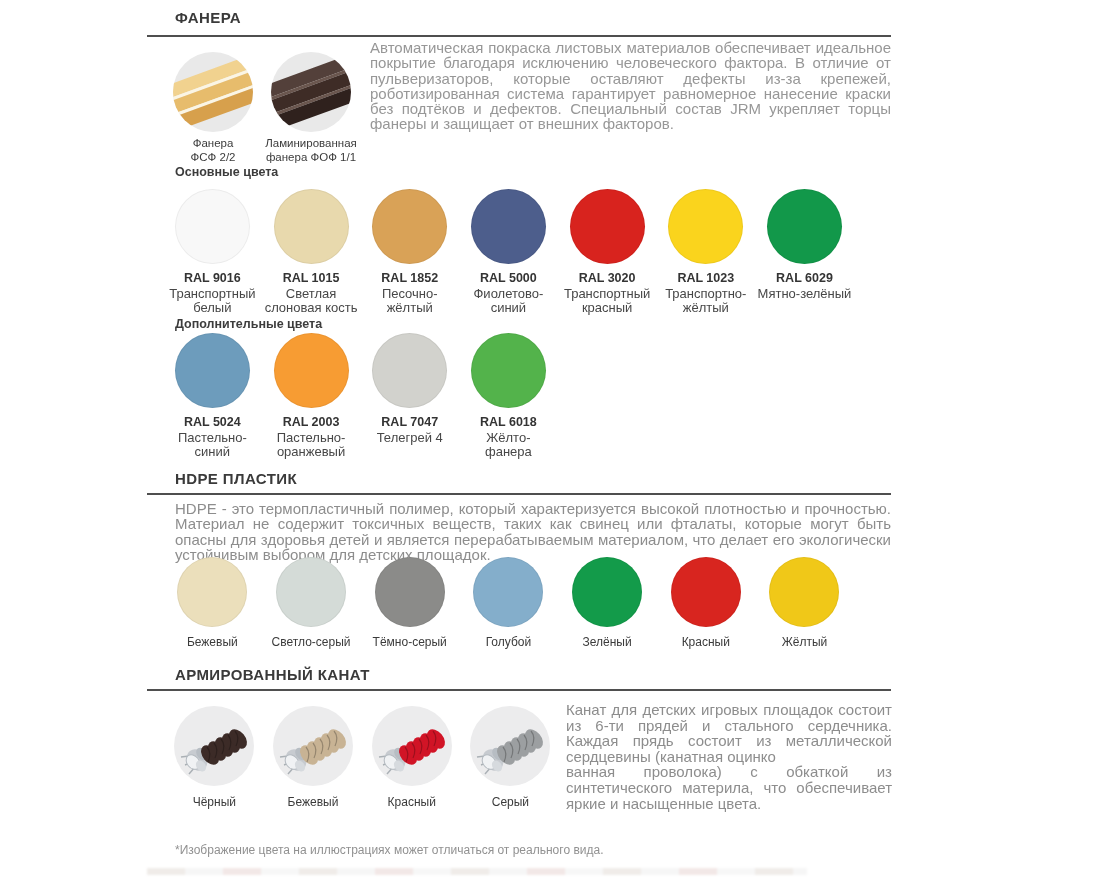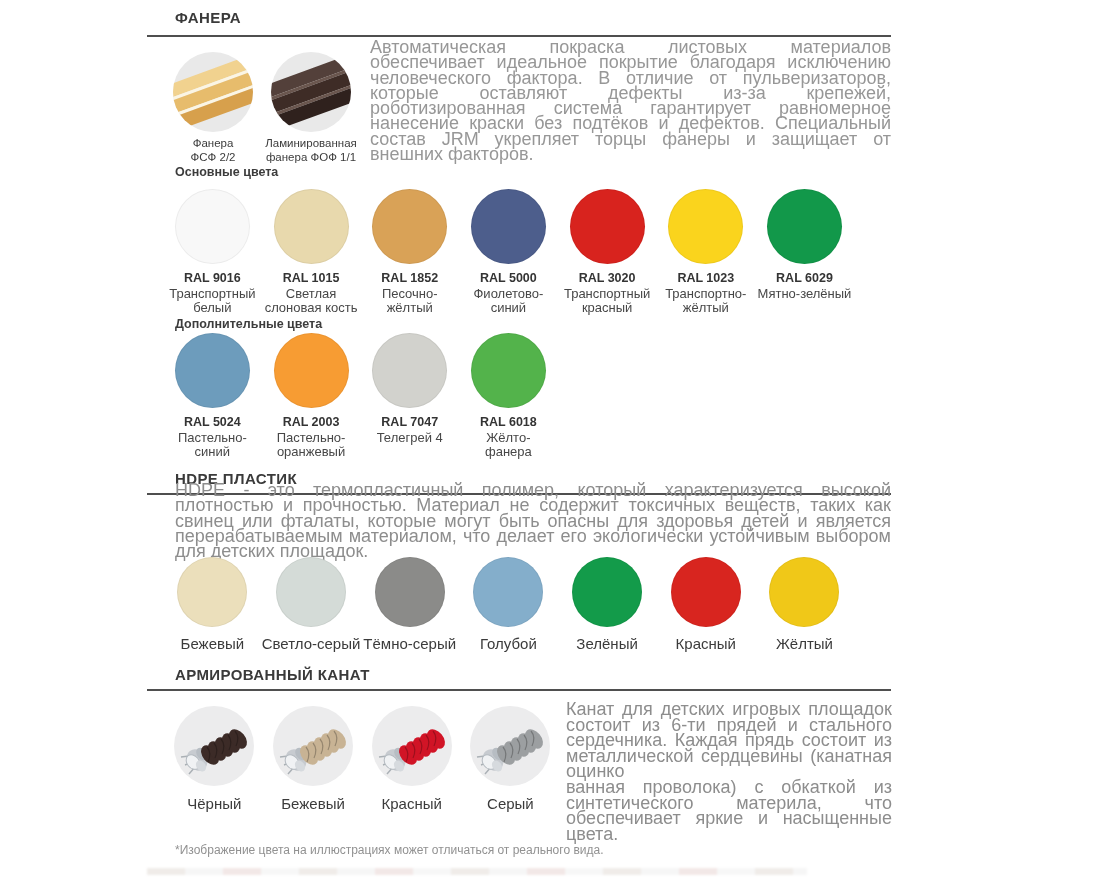--- a/index.html
+++ b/index.html
@@ -3,31 +3,31 @@
 <meta charset="utf-8">
 <style>
   * { margin:0; padding:0; box-sizing:border-box; }
   html,body { background:#ffffff; }
   #page {
     position:relative; width:1110px; height:879px; margin:0 auto;
     background:#ffffff; font-family:"Liberation Sans", sans-serif; overflow:hidden;padding-left:28px;
   }
   .sec-title { position:absolute; font-size:15px; font-weight:700; color:#3a3a3a; letter-spacing:.4px; }
   .rule { position:absolute; left:147px; width:744px; height:2px; background:#4f4f4f; }
-  .para { position:absolute; font-size:18px; line-height:15.3px; color:#979797; text-align:justify; }
+  .para { position:absolute; font-size:15px; line-height:15.3px; color:#979797; text-align:justify; }
   .subhead { position:absolute; font-size:12.5px; font-weight:700; color:#3c3c3c; }
 
   .swatch-row { position:absolute; display:flex; }
   .cell { width:98.7px; display:flex; flex-direction:column; align-items:center; }
   .circle { border-radius:50%; box-shadow:inset 0 0 0 1px rgba(0,0,0,.05); }
   .row-main .circle, .row-extra .circle { width:75px; height:75px; }
   .row-hdpe .circle { width:70px; height:70px; }
   .ral { margin-top:7px; font-size:12.5px; font-weight:700; color:#343434; text-align:left; }
   .cname { margin-top:2px; font-size:13px; line-height:13.5px; color:#474747; text-align:center; white-space:pre-line; }
-  .cname-one { margin-top:8px; font-size:15px; color:#3b3b3b; text-align:left; }
+  .cname-one { margin-top:8px; font-size:12px; color:#3b3b3b; text-align:left; }
 
   .sample { position:absolute; width:140px; display:flex; flex-direction:column; align-items:center; }
   .sample svg { width:80px; height:80px; }
   .sample-label { margin-top:4px; font-size:11.5px; line-height:14px; color:#3b3b3b; text-align:center; white-space:pre-line; }
 
   .rope-cell svg { width:82px; height:82px; }
   .rope-para { white-space:pre-line; }
 
   .footnote { position:absolute; left:175px; top:843px; font-size:12px; color:#919191; }
   .bottom-strip {
@@ -194,21 +194,21 @@
       <div class="circle" style="background-color: rgb(83, 179, 75);"></div>
       <div class="ral">RAL 6018</div>
       <div class="cname">Жёлто-
 фанера</div>
     </div>
   </div>
 
   <div class="sec-title" style="left:175px; top:470px">HDPE ПЛАСТИК</div>
   <div class="rule" style="top:493px"></div>
 
-  <div class="para" style="left:175px; top:483px; width:716px; color:#8d8d8d">HDPE - это термопластичный полимер, который характеризуется высокой плотностью и прочностью. Материал не содержит токсичных веществ, таких как свинец или фталаты, которые могут быть опасны для здоровья детей и является перерабатываемым материалом, что делает его экологически устойчивым выбором для детских площадок.</div>
+  <div class="para" style="left:175px; top:501px; width:716px; color:#8d8d8d">HDPE - это термопластичный полимер, который характеризуется высокой плотностью и прочностью. Материал не содержит токсичных веществ, таких как свинец или фталаты, которые могут быть опасны для здоровья детей и является перерабатываемым материалом, что делает его экологически устойчивым выбором для детских площадок.</div>
 
   <div class="swatch-row row-hdpe" style="left:163px; top:557px">
     <div class="cell">
       <div class="circle" style="background-color: rgb(235, 223, 187);"></div>
       <div class="cname-one">Бежевый</div>
     </div>
     <div class="cell">
       <div class="circle" style="background-color: rgb(212, 219, 215);"></div>
       <div class="cname-one">Светло-серый</div>
     </div>

